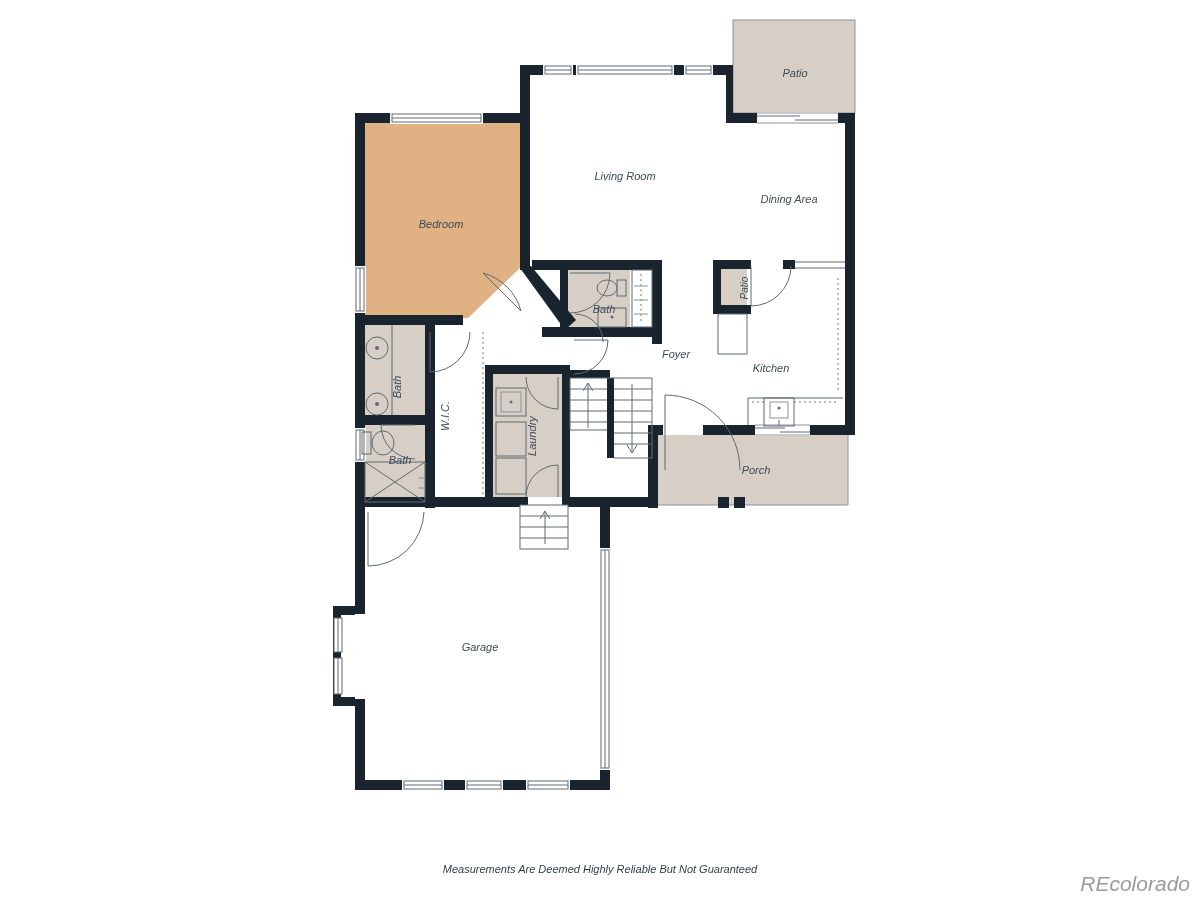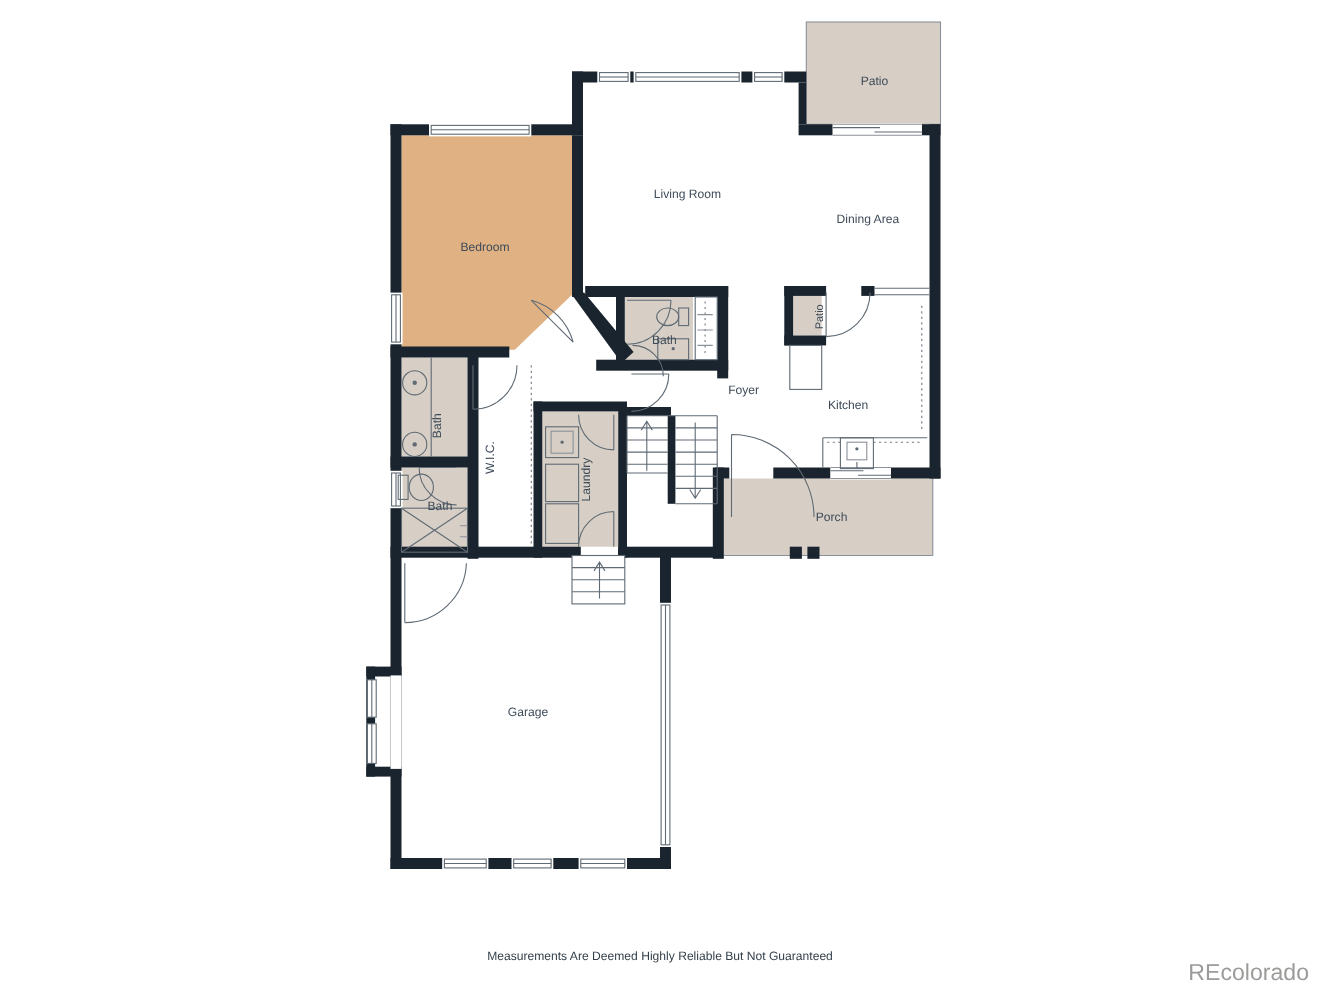--- a/index.html
+++ b/index.html
@@ -1,16 +1,16 @@
 <!DOCTYPE html>
 <html><head>
 <meta charset="utf-8">
 <style>
   html,body{margin:0;padding:0;background:#ffffff;}
-  .stage{position:relative;width:1200px;height:900px;background:#ffffff;font-family:"Liberation Sans",sans-serif;}
+  .stage{position:relative;width:1200px;height:900px;background:#ffffff;font-family:"Liberation Sans",sans-serif;font-style:italic;}
   svg{position:absolute;left:0;top:0;}
   .wall{fill:#1a242e;}
   .tan{fill:#dfb183;}
   .beige{fill:#d7cfc5;}
   .thin{stroke:#5f6a74;stroke-width:1;fill:none;}
   .thin2{stroke:#8b9199;stroke-width:1;fill:none;}
   .dash{stroke:#707a84;stroke-width:1;fill:none;stroke-dasharray:2,3;}
   .winbox{fill:#ffffff;stroke:#5f6a74;stroke-width:1;}
   .wingap{fill:#ffffff;}
   .lbl{font-size:11px;fill:#3e4b59;}

